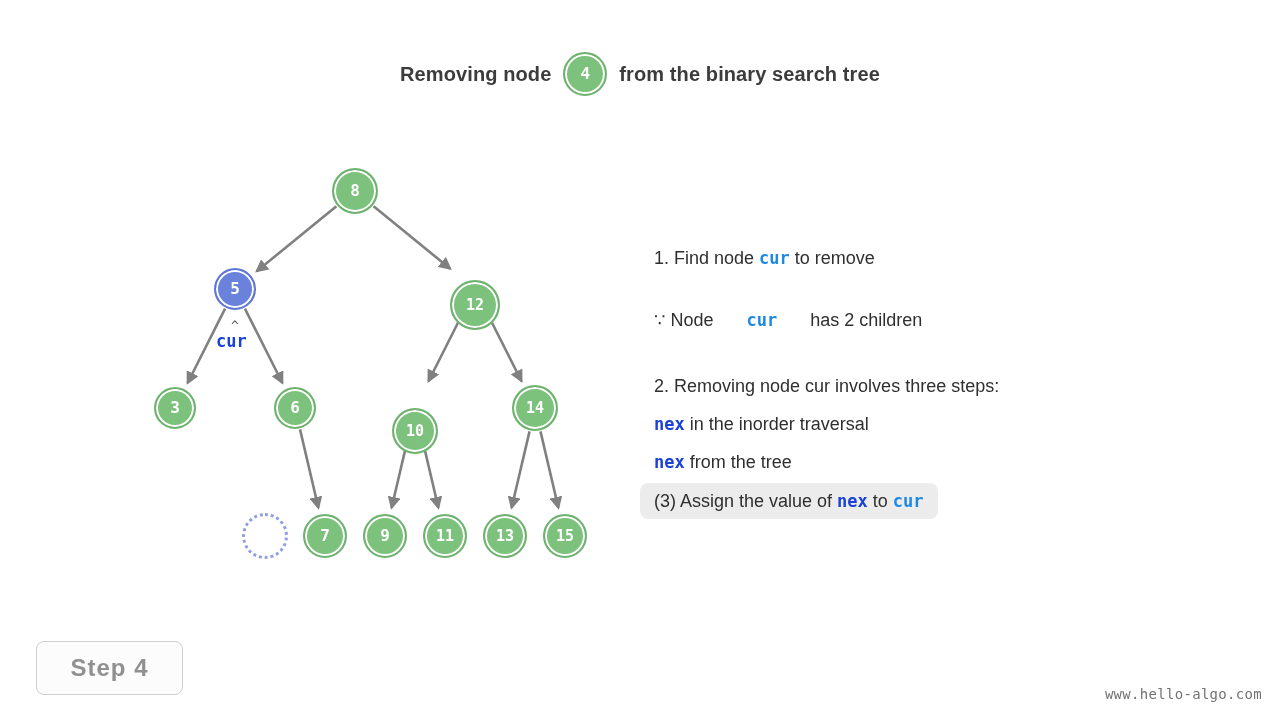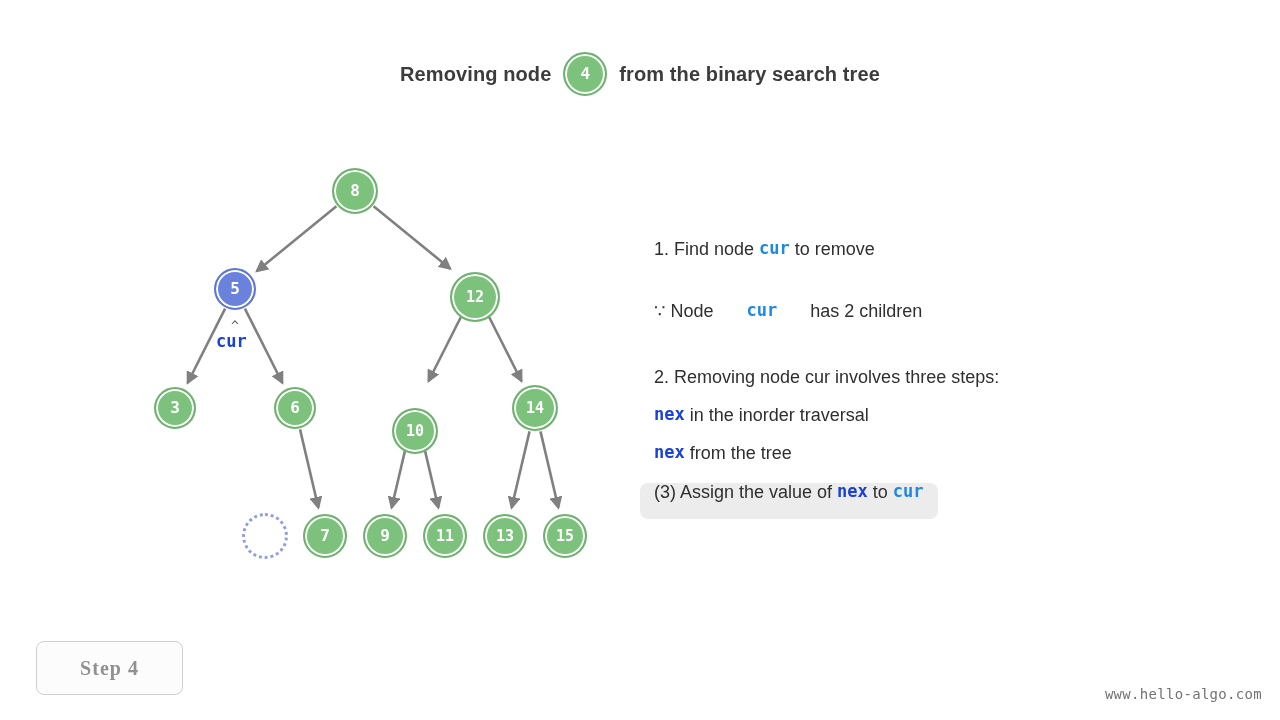--- a/index.html
+++ b/index.html
@@ -121,21 +121,21 @@
     top: 240px;
     width: 630px;
   }
   .desc-line {
     font-size: 18px;
     color: #2f2f2f;
     line-height: 1.0;
     white-space: pre-wrap;
     padding: 0 14px;
     display: flex;
-    align-items: flex-start;
+    align-items: center;
     height: 36px;
   }
   .desc-line.spaced-top { margin-top: 26px; gap: 28px; }
   .desc-line.group-top { margin-top: 30px; }
   .desc-line.sub { margin-top: 2px; }
   .desc-line.highlight {
     background: #ececec;
     border-radius: 8px;
     display: inline-flex;
     margin-top: 3px;
@@ -158,22 +158,22 @@
     position: absolute;
     left: 36px;
     top: 641px;
     width: 145px;
     height: 52px;
     border: 1px solid #cfcfcf;
     border-radius: 8px;
     display: flex;
     align-items: center;
     justify-content: center;
-    font-family: Liberation Serif, serif;
-    font-size: 20px;
+    font-family: Liberation Sans, sans-serif;
+    font-size: 24px;
     font-weight: bold;
     color: #909090;
     letter-spacing: 1px;
     background: #fcfcfc;
   }
 
   
   #watermark {
     position: absolute;
     right: 18px;
@@ -212,21 +212,21 @@
         <line x1="300.0202091013652" y1="429.41955883249165" x2="318.3824516391095" y2="507.7651269935338" stroke="#808080" stroke-width="2.6" marker-end="url(#arrowhead)"></line>
         <line x1="409.5234082530561" y1="431.36679145362723" x2="391.6175483608905" y2="507.7651269935338" stroke="#808080" stroke-width="2.6" marker-end="url(#arrowhead)"></line>
         <line x1="420.4765917469439" y1="431.36679145362723" x2="438.3824516391095" y2="507.7651269935338" stroke="#808080" stroke-width="2.6" marker-end="url(#arrowhead)"></line>
         <line x1="529.5234082530561" y1="431.36679145362723" x2="511.6175483608905" y2="507.7651269935338" stroke="#808080" stroke-width="2.6" marker-end="url(#arrowhead)"></line>
         <line x1="540.4765917469439" y1="431.36679145362723" x2="558.3824516391095" y2="507.7651269935338" stroke="#808080" stroke-width="2.6" marker-end="url(#arrowhead)"></line>
       </g>
   </svg>
   <div id="nodes-group">
       <div class="node green" style="left: 332px; top: 168px; width: 46px; height: 46px; font-size: 16px;">8</div>
       <div class="node blue" style="left: 214px; top: 268px; width: 42px; height: 42px; font-size: 16px;">5</div>
-      <div class="node green" style="left: 450px; top: 272px; width: 50px; height: 50px; font-size: 15px;">12</div>
+      <div class="node green" style="left: 450px; top: 280px; width: 50px; height: 50px; font-size: 15px;">12</div>
       <div class="node green" style="left: 154px; top: 387px; width: 42px; height: 42px; font-size: 16px;">3</div>
       <div class="node green" style="left: 274px; top: 387px; width: 42px; height: 42px; font-size: 16px;">6</div>
       <div class="node green" style="left: 392px; top: 408px; width: 46px; height: 46px; font-size: 15px;">10</div>
       <div class="node green" style="left: 512px; top: 385px; width: 46px; height: 46px; font-size: 15px;">14</div>
       <div class="node empty" style="left: 242px; top: 513px; width: 46px; height: 46px; font-size: 16px;"></div>
       <div class="node green" style="left: 303px; top: 514px; width: 44px; height: 44px; font-size: 16px;">7</div>
       <div class="node green" style="left: 363px; top: 514px; width: 44px; height: 44px; font-size: 16px;">9</div>
       <div class="node green" style="left: 423px; top: 514px; width: 44px; height: 44px; font-size: 15px;">11</div>
       <div class="node green" style="left: 483px; top: 514px; width: 44px; height: 44px; font-size: 15px;">13</div>
       <div class="node green" style="left: 543px; top: 514px; width: 44px; height: 44px; font-size: 15px;">15</div>

